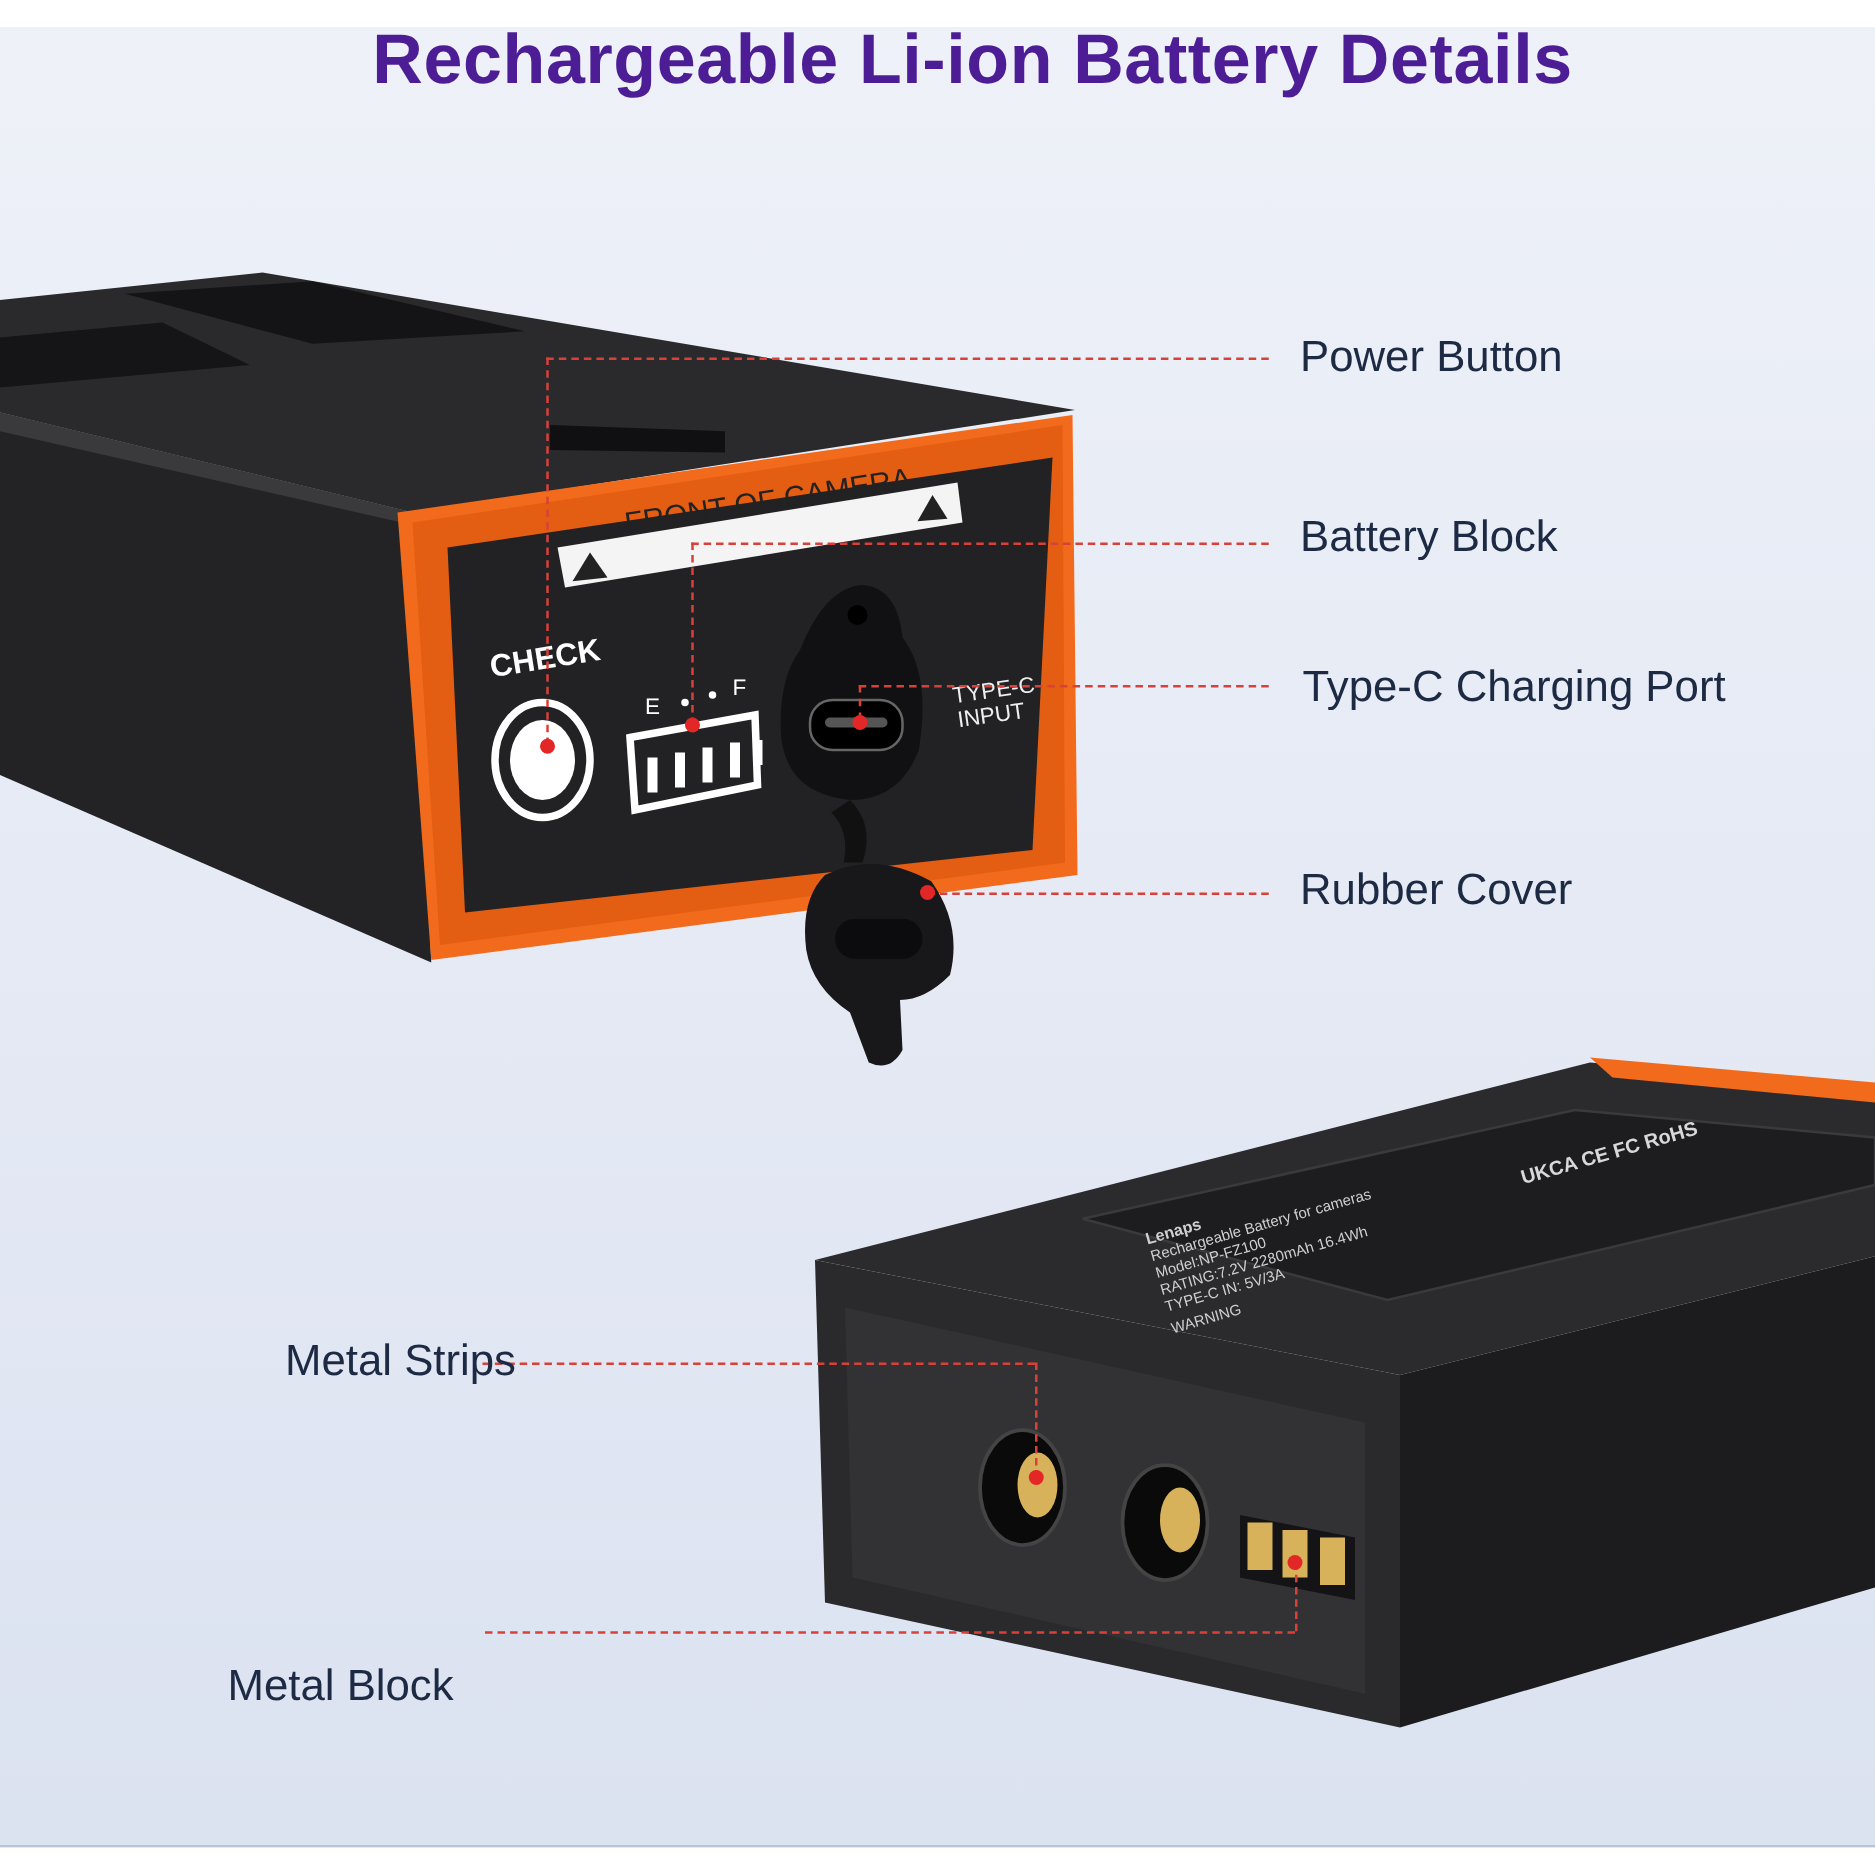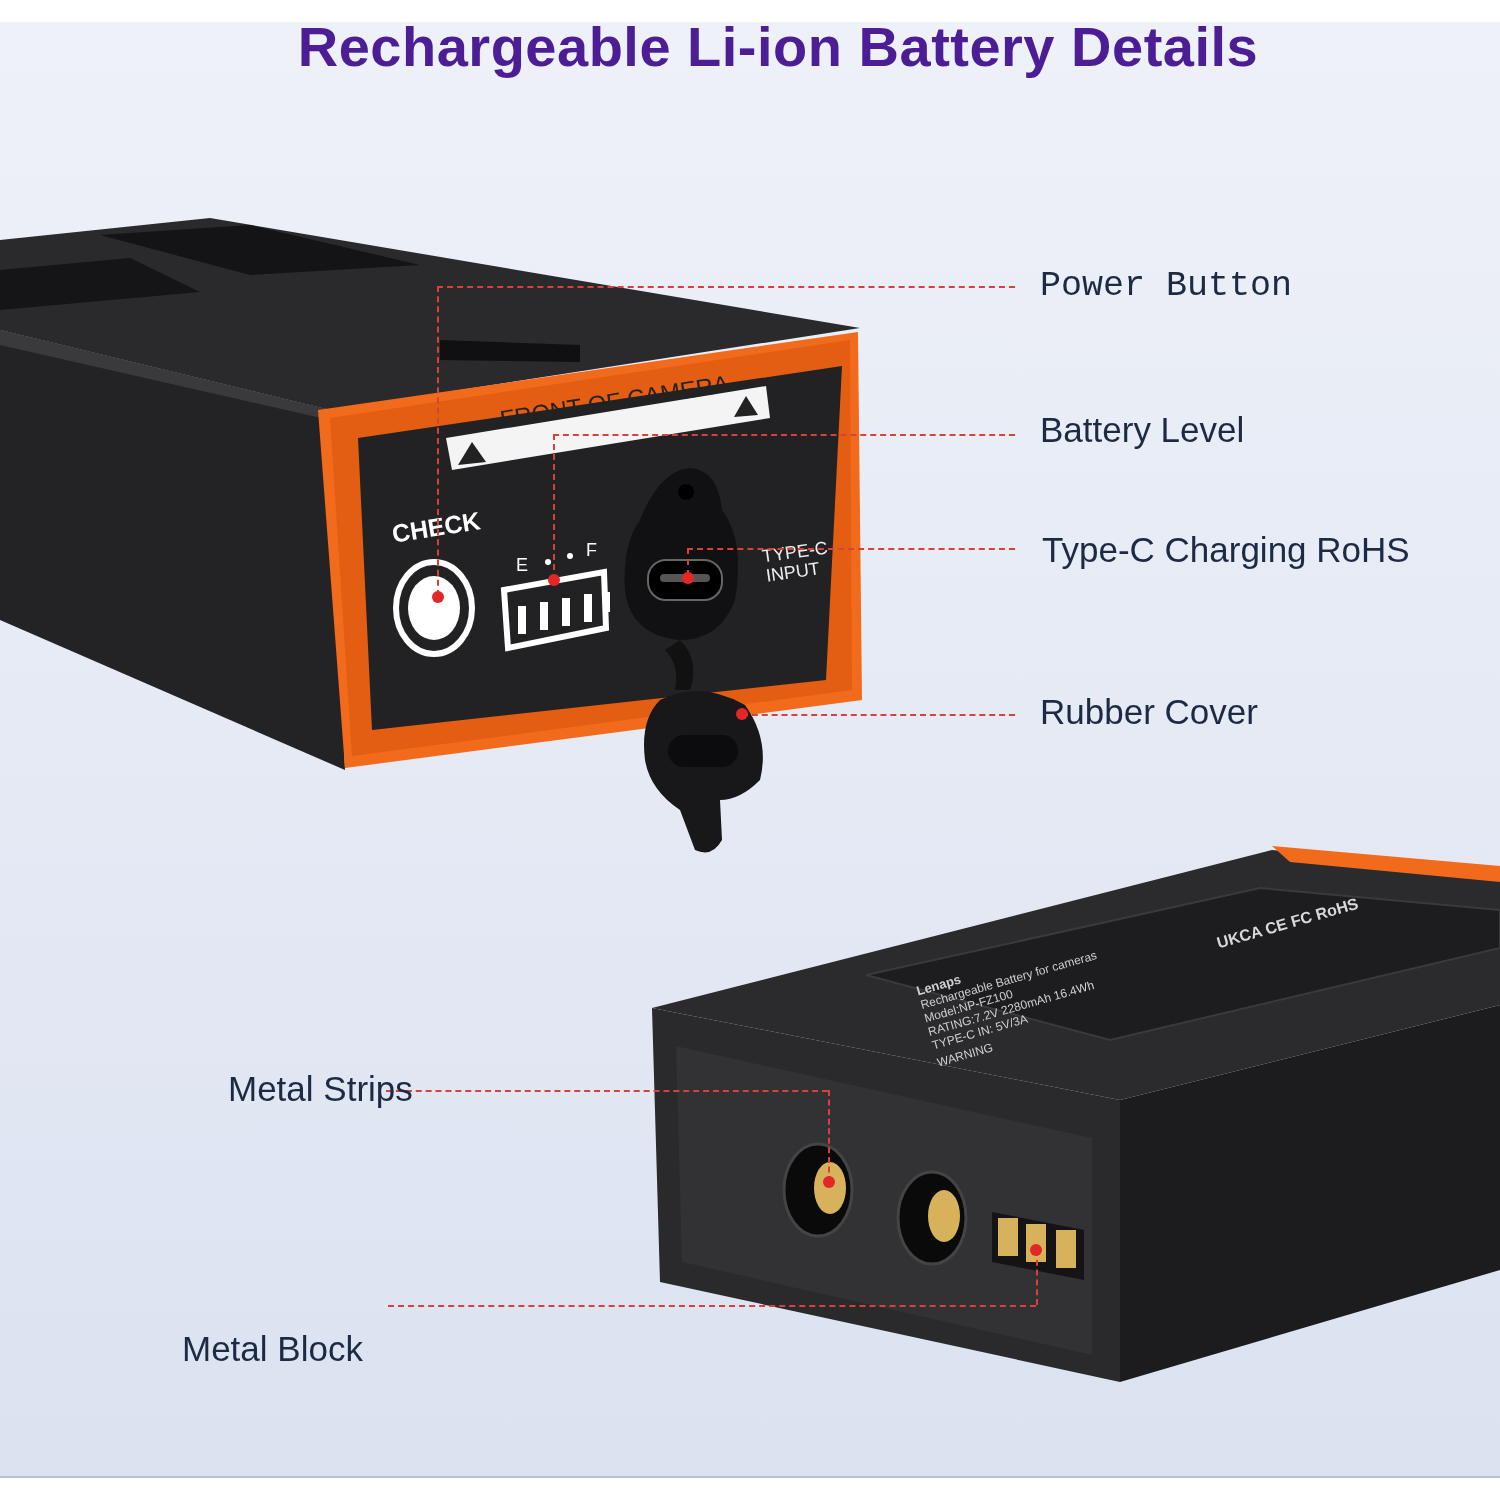--- a/index.html
+++ b/index.html
@@ -85,23 +85,23 @@
 <div class="lead" style="left:553px;top:434px;width:462px;"></div>
 <div class="dot" style="left:548px;top:574px;"></div>
 
 <div class="vlead" style="left:687px;top:548px;height:28px;"></div>
 <div class="lead" style="left:687px;top:548px;width:328px;"></div>
 <div class="dot" style="left:682px;top:572px;"></div>
 
 <div class="lead" style="left:742px;top:714px;width:273px;"></div>
 <div class="dot" style="left:736px;top:708px;"></div>
 
-<div class="label" style="left:1040px;top:266px;font-family:Liberation Mono, monospace;">Power Button</div>
-<div class="label" style="left:1040px;top:410px;">Battery Level</div>
-<div class="label" style="left:1042px;top:530px;">Type-C Charging RoHS</div>
+<div class="label" style="left:1040px;top:266px;">Power Button</div>
+<div class="label" style="left:1040px;top:410px;">Battery Block</div>
+<div class="label" style="left:1042px;top:530px;">Type-C Charging Port</div>
 <div class="label" style="left:1040px;top:692px;">Rubber Cover</div>
 
 <svg width="1500" height="700" style="left:0;top:830px;" viewBox="0 830 1500 700">
 
   <polygon points="652,1008 1272,850 1500,870 1500,1005 1120,1100" fill="#2b2b2e"></polygon>
   <polygon points="1272,846 1500,866 1500,882 1290,862" fill="#f26a1b"></polygon>
 
   <polygon points="866,975 1260,888 1500,910 1500,948 1110,1040" fill="#1d1d1f" stroke="#3a3a3d" stroke-width="2"></polygon>
 
   <polygon points="652,1008 1120,1100 1120,1382 660,1282" fill="#2a2a2c"></polygon>

